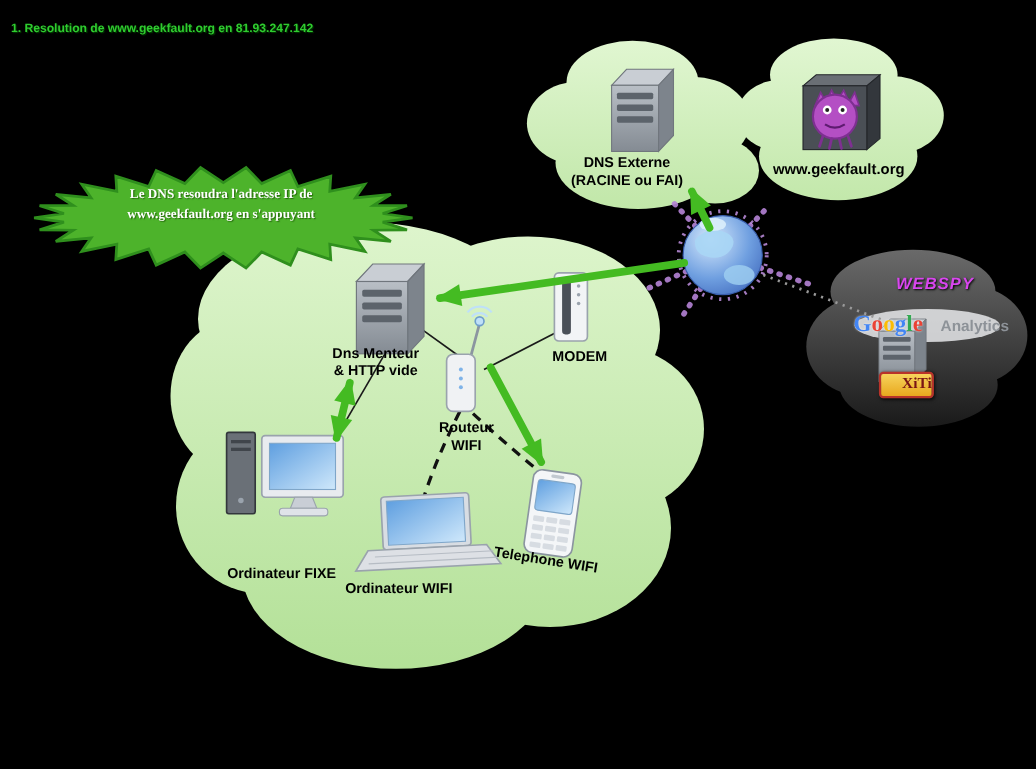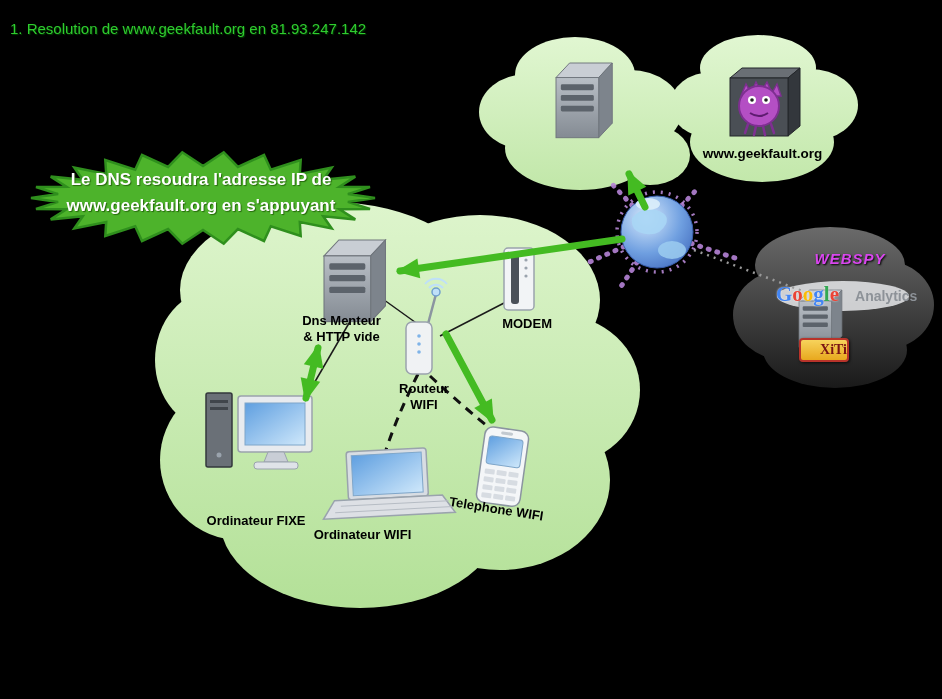--- a/index.html
+++ b/index.html
@@ -1,26 +1,26 @@
 <!DOCTYPE html>
 <html><head>
 <meta charset="utf-8">
 <style>
   html,body{margin:0;padding:0;background:#000;}
   #stage{position:relative;width:942px;height:699px;background:#000;overflow:hidden;
          font-family:"Liberation Sans",sans-serif;}
   #diagram-svg{position:absolute;left:0;top:0;}
   .label{position:absolute;font-weight:bold;font-size:13px;color:#000;
          text-align:center;line-height:1.25;}
-  #title{position:absolute;left:10px;top:20px;font-size:15px;font-weight:normal;
+  #title{position:absolute;left:10px;top:20px;font-size:11px;font-weight:bold;
          text-shadow:1px 1px 1px rgba(0,70,0,.9);white-space:nowrap;}
   #burst{position:absolute;left:28px;top:150px;}
   #callout-text{position:absolute;left:42px;top:167px;width:318px;text-align:center;
-         color:#fff;font-weight:bold;font-size:17px;line-height:1.5;
-         text-shadow:1px 1px 1px rgba(25,80,0,.75);}
+         color:#fff;font-weight:bold;font-size:12px;line-height:1.5;
+         text-shadow:1px 1px 1px rgba(25,80,0,.75);font-family:Liberation Serif, serif;}
   #webspy-title{position:absolute;left:800px;top:250px;width:100px;text-align:center;
          font-weight:bold;font-style:italic;font-size:15px;letter-spacing:1px;
          text-shadow:1px 1px 2px #000;}
   #google-line{position:absolute;left:776px;top:282px;width:136px;text-align:center;white-space:nowrap;}
   .gl{font-family:"Liberation Serif",serif;font-weight:bold;font-size:21px;
       text-shadow:0 0 2px rgba(255,255,255,.8);}
   #google-suffix{font-family:"Liberation Sans",sans-serif;font-weight:bold;font-size:14px;
       color:#8d9298;margin-left:16px;}
   #xiti{position:absolute;left:799px;top:338px;width:46px;height:20px;
       background:linear-gradient(#f7d35c,#e8a81e);border:2px solid #b8332a;border-radius:4px;
@@ -240,20 +240,24 @@
     <div>&amp; HTTP vide</div>
   </div>
   <div class="label" style="left:490px;top:316px;width:62px;text-align:right;">MODEM</div>
   <div class="label" style="left:384px;top:381px;width:80px;">
     <div>Routeur</div>
     <div>WIFI</div>
   </div>
   <div class="label" style="left:196px;top:481px;width:120px;margin-top:32px;">Ordinateur FIXE</div>
   <div class="label" style="left:300px;top:527px;width:125px;">Ordinateur WIFI</div>
   <div class="label" id="phone-label" style="left:438px;top:492px;width:118px;">Telephone WIFI</div>
+  <div class="label" style="left:505px;top:140px;width:130px;">
+    <div>DNS Externe</div>
+    <div>(RACINE ou FAI)</div>
+  </div>
   <div class="label" style="left:685px;top:146px;width:155px;font-size:13.5px;">www.geekfault.org</div>
 
   <div id="webspy-title" style="color: #d946ef;">WEBSPY</div>
   <div id="google-line">
     <span class="gl" style="color: rgb(66, 133, 244);">G</span><span class="gl" style="color: rgb(234, 67, 53);">o</span><span class="gl" style="color: rgb(251, 188, 5);">o</span><span class="gl" style="color: rgb(66, 133, 244);">g</span><span class="gl" style="color: rgb(52, 168, 83);">l</span><span class="gl" style="color: rgb(234, 67, 53);">e</span><span id="google-suffix">Analytics</span>
   </div>
   <div id="xiti">XiTi</div>
 
 </div>
 

